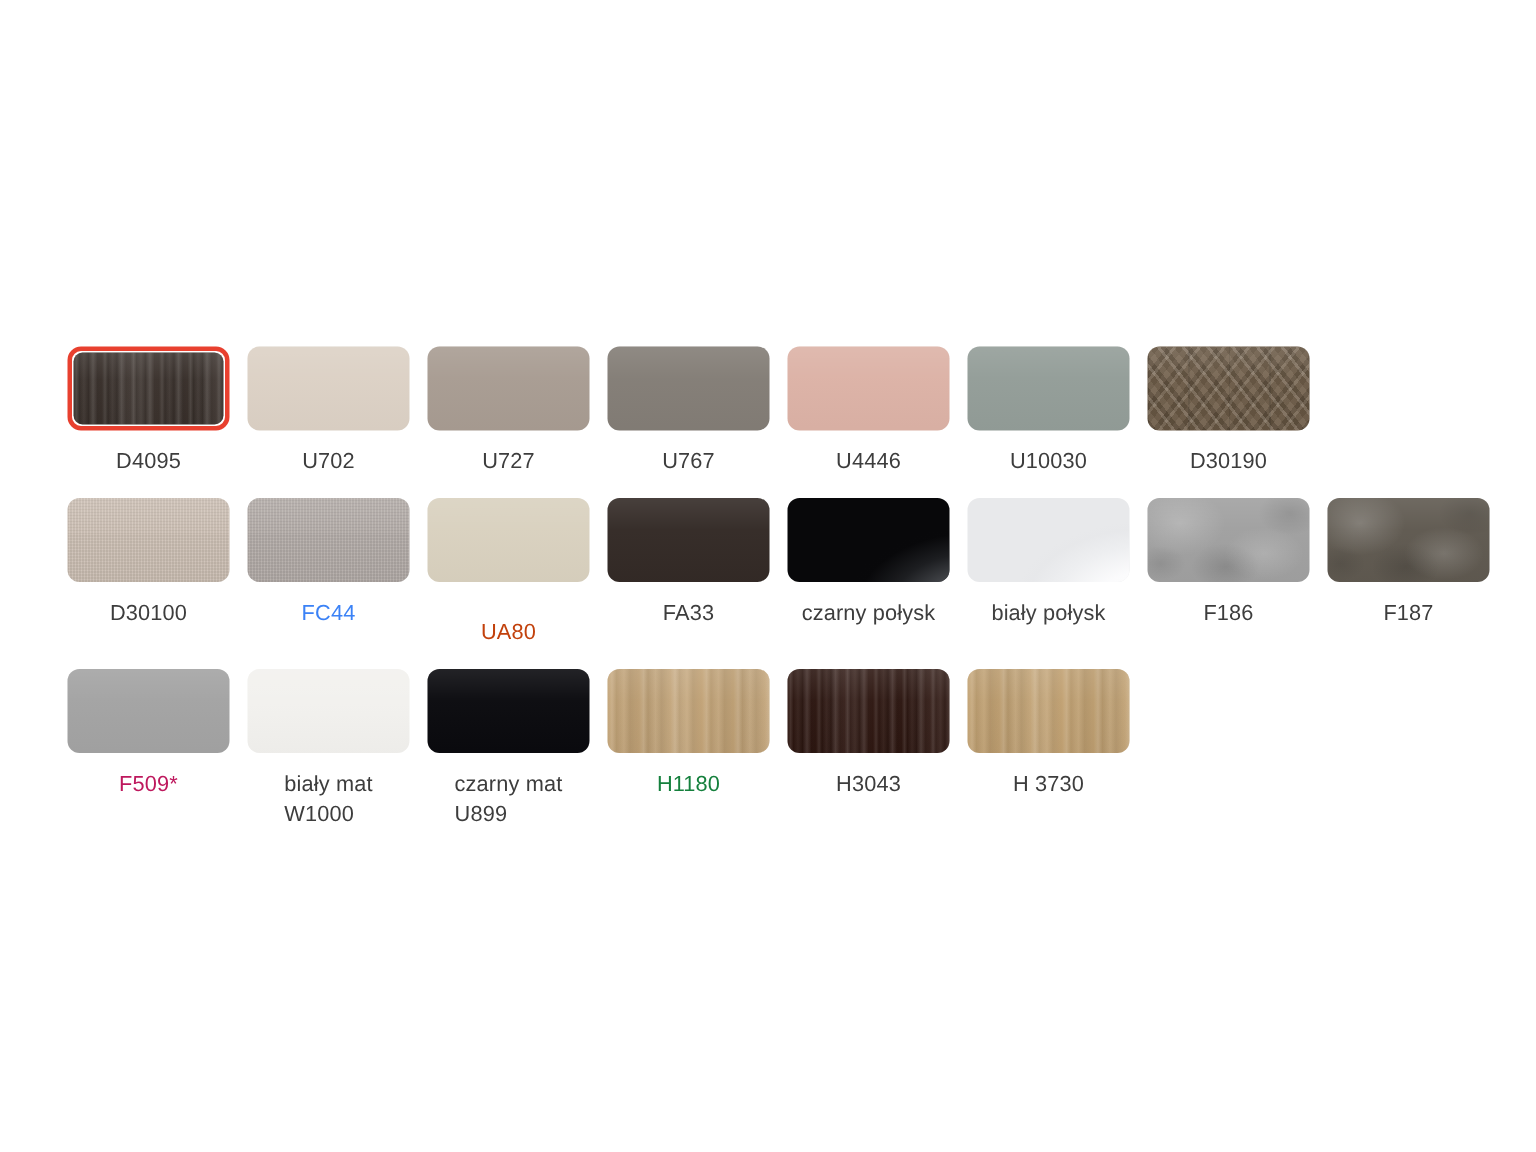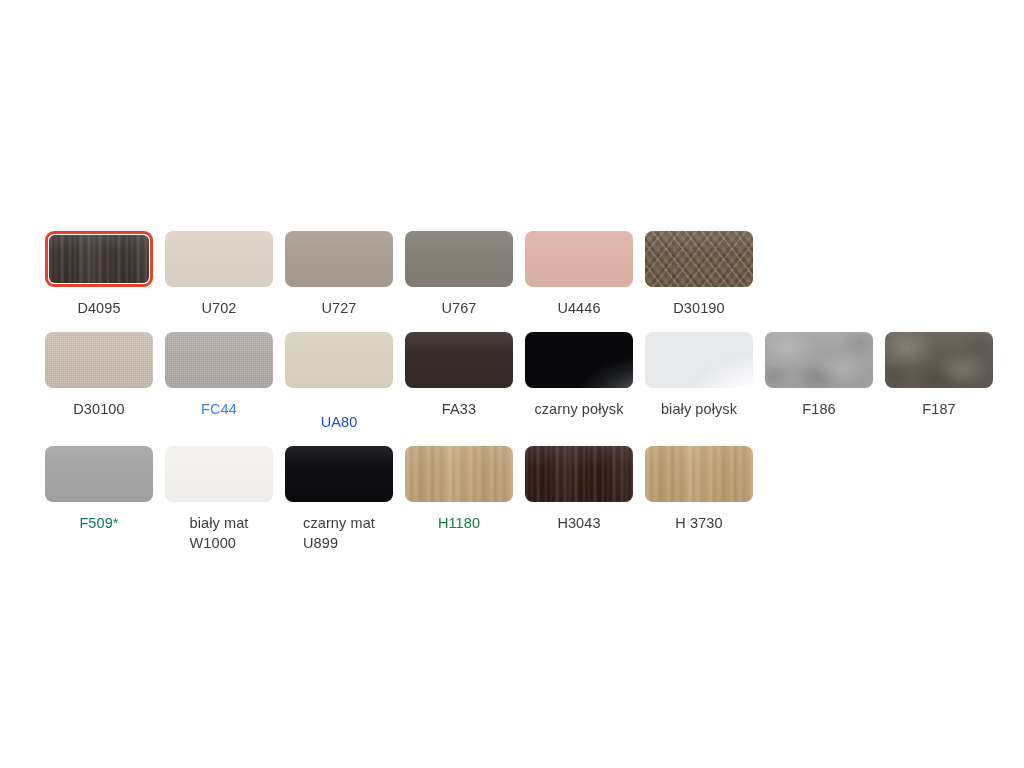--- a/index.html
+++ b/index.html
@@ -232,20 +232,28 @@
         <div class="swatch-cell">
           <div class="swatch-chip-wrap">
             <div class="swatch-chip" style="background: rgb(220, 178, 166);">
               <div class="tex tex-sheen"></div>
             </div>
           </div>
           <div class="swatch-label" style="color: rgb(61, 61, 61);">U4446</div>
         </div>
         <div class="swatch-cell">
           <div class="swatch-chip-wrap">
+            <div class="swatch-chip" style="background: rgb(147, 157, 152);">
+              <div class="tex tex-sheen"></div>
+            </div>
+          </div>
+          <div class="swatch-label" style="color: rgb(61, 61, 61);">U10030</div>
+        </div>
+        <div class="swatch-cell">
+          <div class="swatch-chip-wrap">
             <div class="swatch-chip" style="background: rgb(109, 91, 70);">
               <div class="tex tex-herringbone"></div>
               <div class="tex tex-sheen"></div>
             </div>
           </div>
           <div class="swatch-label" style="color: rgb(61, 61, 61);">D30190</div>
         </div>
       </div>
       <div class="swatch-row">
         <div class="swatch-cell">
@@ -265,21 +273,21 @@
             </div>
           </div>
           <div class="swatch-label" style="color: #3b82f6;">FC44</div>
         </div>
         <div class="swatch-cell">
           <div class="swatch-chip-wrap">
             <div class="swatch-chip" style="background: rgb(217, 209, 191);">
               <div class="tex tex-sheen"></div>
             </div>
           </div>
-          <div class="swatch-label" style="color: #1d4ed8; margin-top: 24px;">UA80</div>
+          <div class="swatch-label" style="color: #c2410c; margin-top: 24px;">UA80</div>
         </div>
         <div class="swatch-cell">
           <div class="swatch-chip-wrap">
             <div class="swatch-chip" style="background: rgb(51, 42, 38);">
               <div class="tex tex-sheen"></div>
             </div>
           </div>
           <div class="swatch-label" style="color: rgb(61, 61, 61);">FA33</div>
         </div>
         <div class="swatch-cell">
@@ -317,21 +325,21 @@
           <div class="swatch-label" style="color: rgb(61, 61, 61);">F187</div>
         </div>
       </div>
       <div class="swatch-row">
         <div class="swatch-cell">
           <div class="swatch-chip-wrap">
             <div class="swatch-chip" style="background: rgb(163, 163, 163);">
               <div class="tex tex-sheen"></div>
             </div>
           </div>
-          <div class="swatch-label" style="color: #0f766e;">F509*</div>
+          <div class="swatch-label" style="color: #be185d;">F509*</div>
         </div>
         <div class="swatch-cell">
           <div class="swatch-chip-wrap">
             <div class="swatch-chip" style="background: rgb(242, 241, 238);">
               <div class="tex tex-sheen"></div>
             </div>
           </div>
           <div class="swatch-label" style="color: rgb(61, 61, 61);">biały mat
 W1000</div>
         </div>

